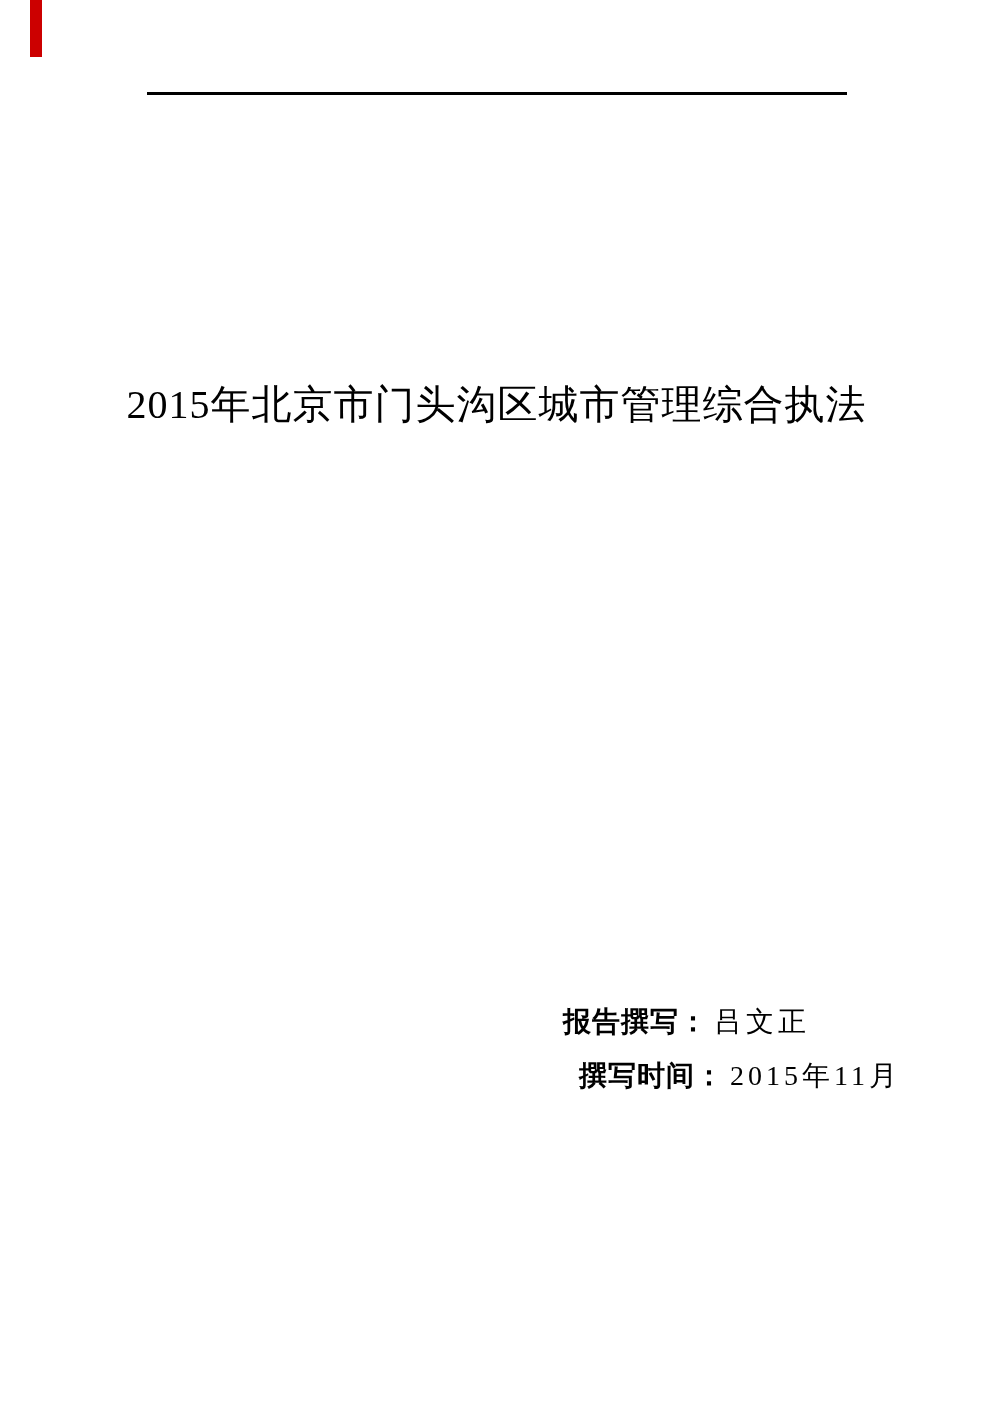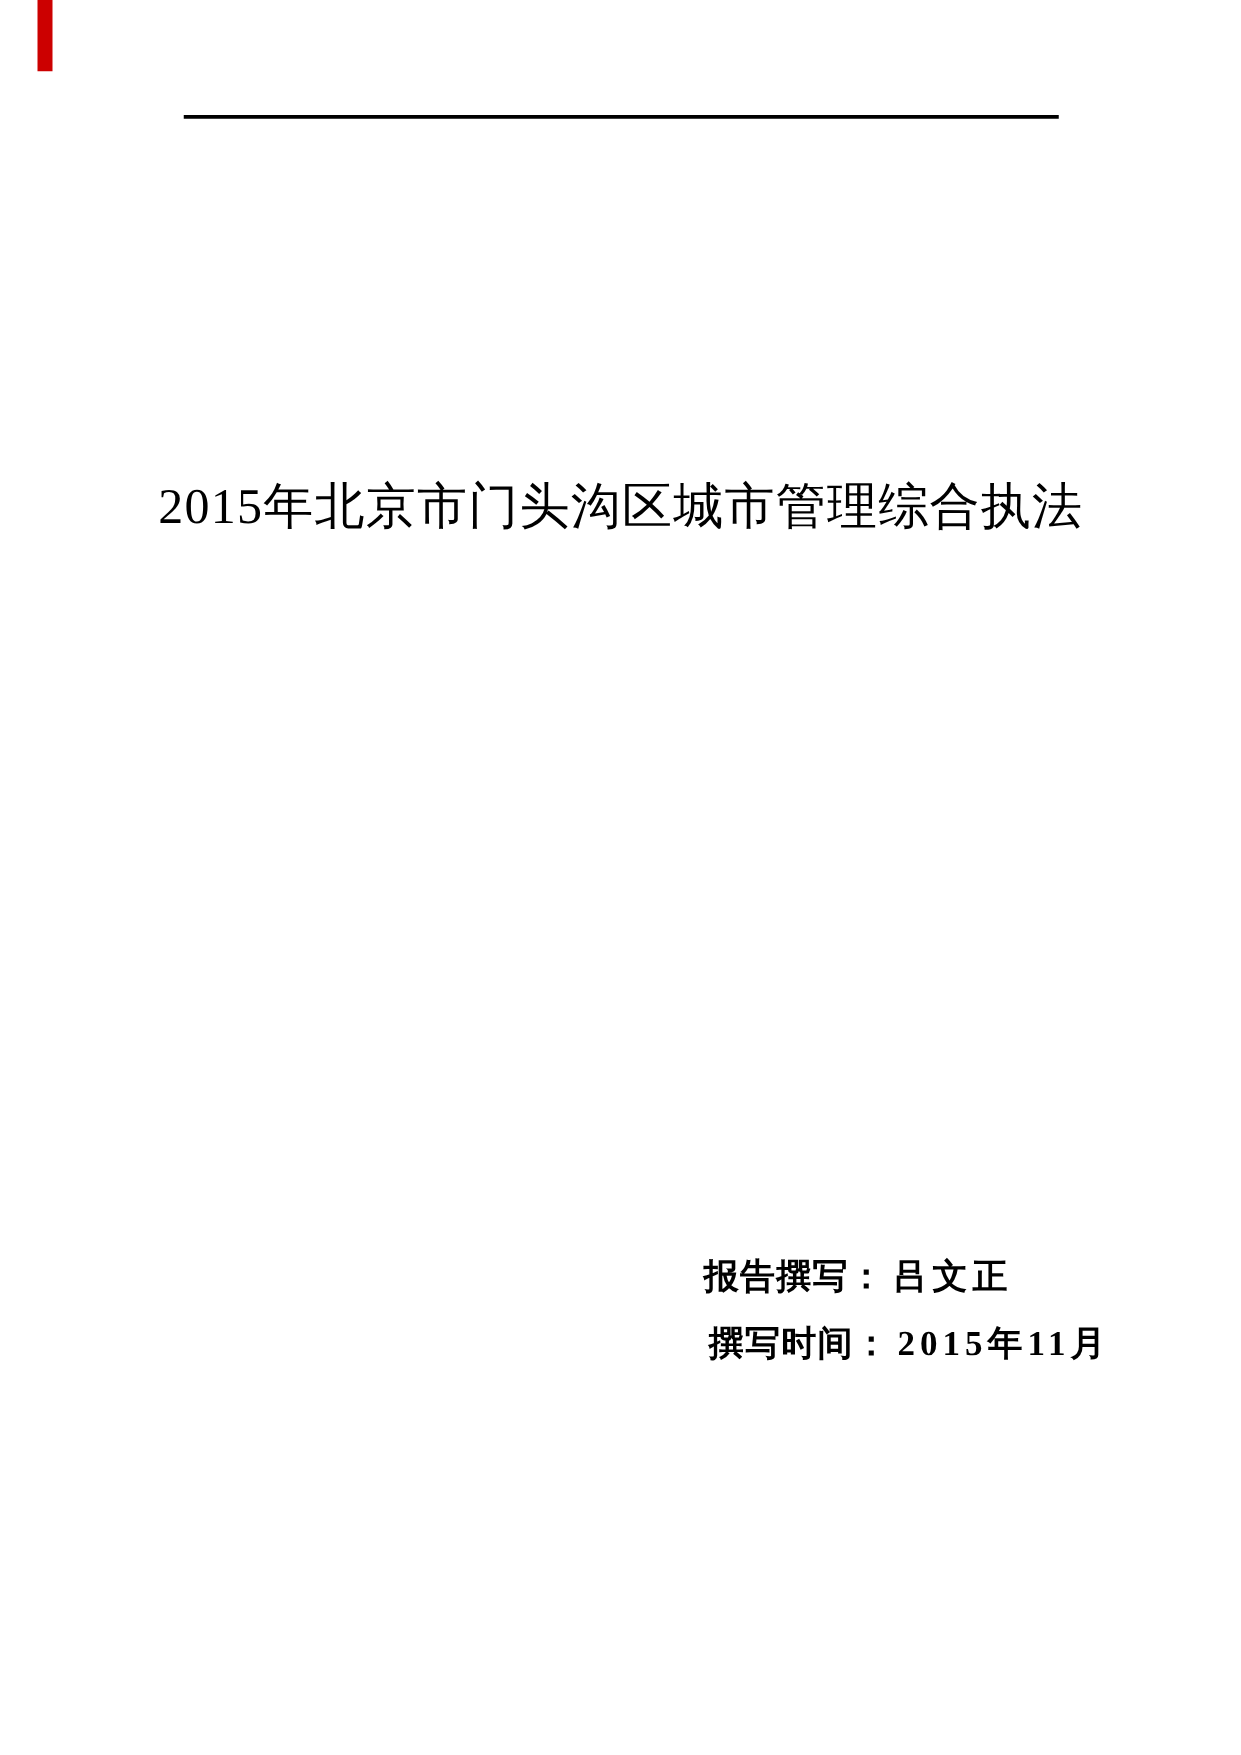--- a/index.html
+++ b/index.html
@@ -51,29 +51,29 @@
     font-size: 28px;
     line-height: 28px;
   }
   .credit-row {
     white-space: nowrap;
   }
   .credit-row.author-row {
     margin-left: 0;
   }
   .credit-row.date-row {
-    margin-left: 4px;
+    margin-left: 16px;
     margin-top: 26px;
   }
   .credit-label {
     font-weight: bold;
     letter-spacing: 1px;
   }
   .credit-value {
-    font-weight: bold;
+    font-weight: normal;
     letter-spacing: 4px;
     margin-left: 6px;
   }
 </style>
 </head>
 <body>
 
 <div class="page">
 
   <div class="red-marker"></div>

